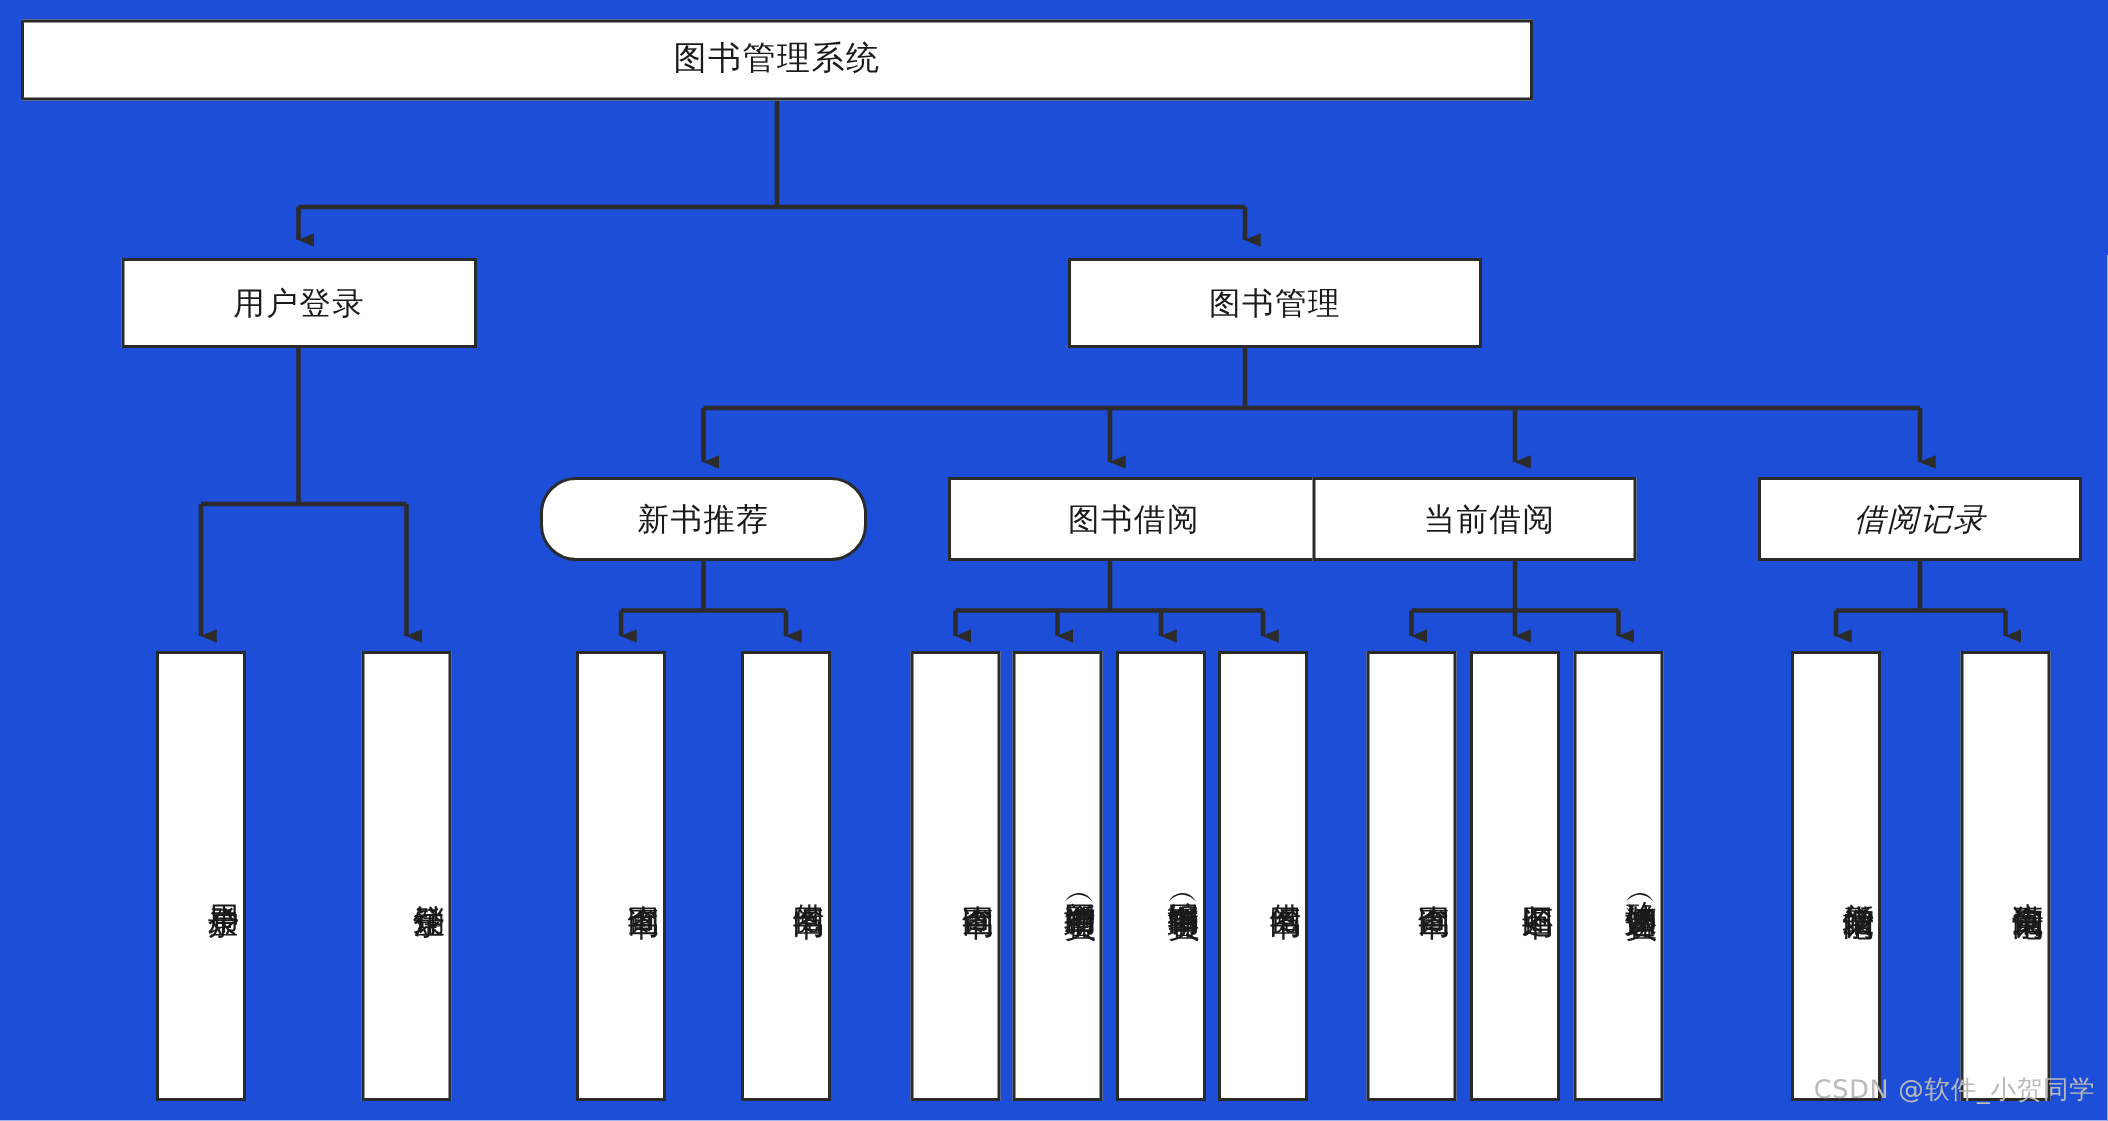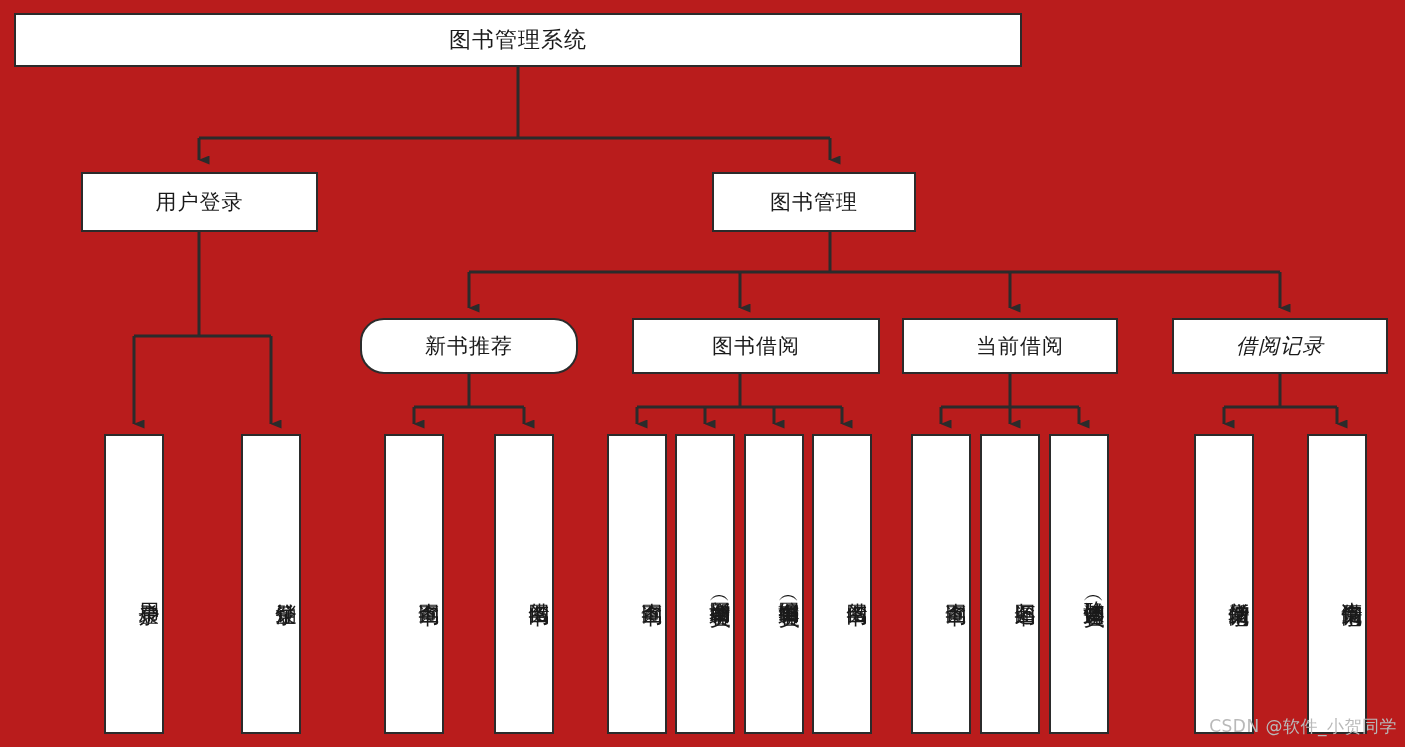--- a/index.html
+++ b/index.html
@@ -4,21 +4,21 @@
 <style>
   html, body {
     margin: 0;
     padding: 0;
     background: #ffffff;
   }
   #canvas {
     position: relative;
     width: 1405px;
     height: 747px;
-    background: #b91c1c;
+    background: #1d4ed8;
     font-family: "DejaVu Sans", "Liberation Sans", sans-serif;
     overflow: hidden;
   }
   #wires {
     position: absolute;
     left: 0;
     top: 0;
     width: 1405px;
     height: 747px;
     pointer-events: none;
@@ -114,25 +114,25 @@
       <path d="M 1280,374 L 1280,407"></path>
       <path d="M 1224,407 L 1337,407"></path>
       <path d="M 1224,407 L 1224,424" marker-end="url(#arrowhead)"></path>
       <path d="M 1337,407 L 1337,424" marker-end="url(#arrowhead)"></path>
     </g>
   </svg>
 
   <div class="node h title" style="left:14px; top:13px; width:1008px; height:54px;">图书管理系统</div>
 
   <div class="node h" style="left:81px; top:172px; width:237px; height:60px;">用户登录</div>
-  <div class="node h" style="left:712px; top:172px; width:204px; height:60px;">图书管理</div>
+  <div class="node h" style="left:712px; top:172px; width:276px; height:60px;">图书管理</div>
 
   <div class="node h" style="left:360px; top:318px; width:218px; height:56px;border-radius:24px;">新书推荐</div>
   <div class="node h" style="left:632px; top:318px; width:248px; height:56px;">图书借阅</div>
-  <div class="node h" style="left:902px; top:318px; width:216px; height:56px;padding-left:20px;">当前借阅</div>
+  <div class="node h" style="left:875px; top:318px; width:216px; height:56px;padding-left:20px;">当前借阅</div>
   <div class="node h" style="left:1172px; top:318px; width:216px; height:56px;font-style:italic;">借阅记录</div>
 
   <div class="node v" style="left:104px; top:434px; width:60px; height:300px;">用户登录</div>
   <div class="node v" style="left:241px; top:434px; width:60px; height:300px;">注销登录</div>
 
   <div class="node v" style="left:384px; top:434px; width:60px; height:300px;">查询图书</div>
   <div class="node v" style="left:494px; top:434px; width:60px; height:300px;">借阅图书</div>
 
   <div class="node v" style="left:607px; top:434px; width:60px; height:300px;">查询图书</div>
   <div class="node v" style="left:675px; top:434px; width:60px; height:300px;">新增图书（管理员）</div>

